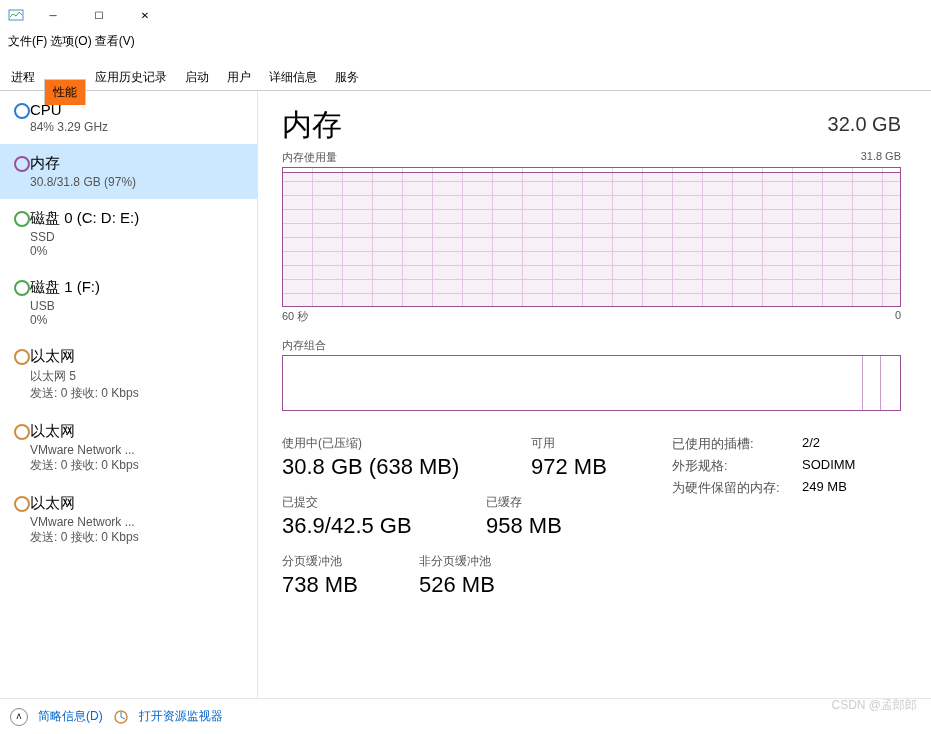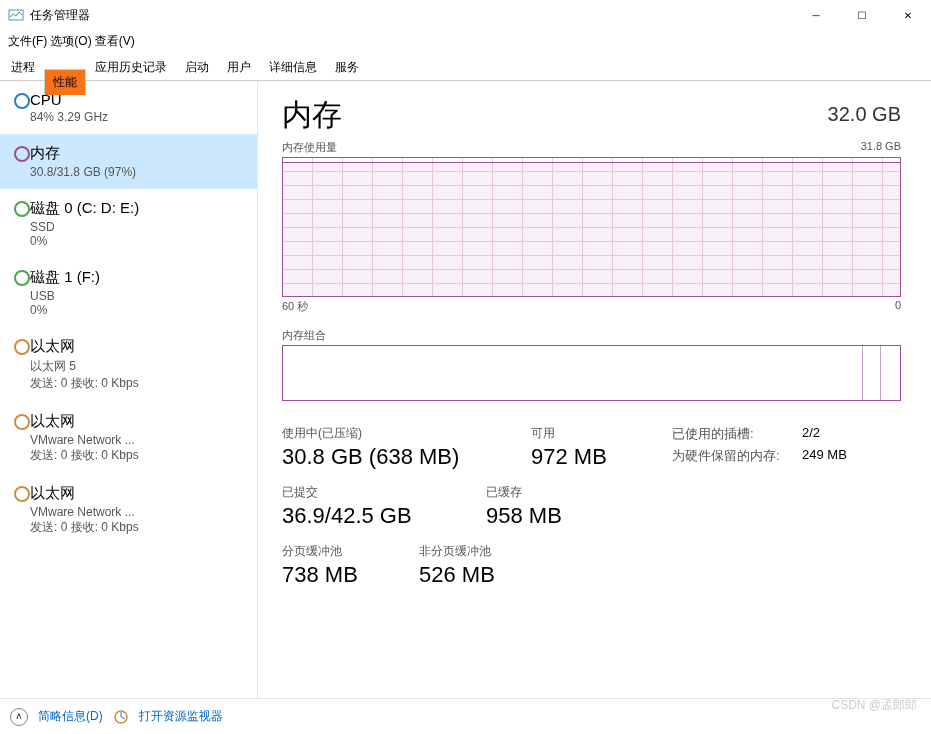--- a/index.html
+++ b/index.html
@@ -3,21 +3,21 @@
 <meta charset="utf-8">
 <style>
 * { box-sizing: border-box; margin: 0; padding: 0; font-family: "Microsoft YaHei", "Segoe UI", sans-serif; }
 body { background: #fff; width: 931px; height: 734px; overflow: hidden; font-size: 12px; color: #000; }
 .titlebar { height: 30px; display: flex; align-items: center; padding-left: 8px; }
 .titlebar .icon { width: 16px; height: 16px; margin-right: 6px; }
 .titlebar .title { font-size: 12px; flex: 1; }
 .titlebar .win-controls { display: flex; }
 .titlebar .win-btn { width: 46px; height: 30px; display: flex; align-items: center; justify-content: center; font-family: "Segoe MDL2 Assets", sans-serif; font-size: 10px; }
 .menubar { height: 22px; display: flex; align-items: center; padding-left: 8px; gap: 3px; font-size: 12px; }
-.tabbar { display: flex; border-bottom: 1px solid #ccc; padding-left: 2px; margin-top: 2px; text-align: center; }
+.tabbar { display: flex; border-bottom: 1px solid #ccc; padding-left: 2px; margin-top: 12px; text-align: center; }
 .tab { padding: 4px 8px; font-size: 12px; border: 1px solid transparent; border-bottom: none; cursor: default; }
 .tab.active { border-color: #ccc; background: #f97316; position: relative; top: 15px; }
 .content { display: flex; height: 620px; }
 .sidebar { width: 258px; border-right: 1px solid #e5e5e5; overflow-y: auto; position: relative; }
 .sidebar-scroll { overflow-y: scroll; height: 100%; }
 .sidebar-scroll::-webkit-scrollbar { width: 18px; }
 .sidebar-scroll::-webkit-scrollbar-track { background: #f0f0f0; }
 .sidebar-scroll::-webkit-scrollbar-thumb { background: #c0c0c0; }
 .sidebar-scroll::-webkit-scrollbar-button { background: #f0f0f0; height: 18px; }
 .side-item { display: flex; padding: 10px 8px 10px 14px; gap: 0; cursor: default; }
@@ -55,21 +55,20 @@
 .watermark { position: absolute; right: 14px; bottom: 20px; font-size: 12px; color: #ccc; }
 </style>
 </head>
 <body>
 
 <div class="titlebar">
   <svg class="icon" viewBox="0 0 16 16">
       <rect x="1" y="3" width="14" height="10" fill="none" stroke="#4a90d9" stroke-width="1"></rect>
       <polyline points="2,10 5,7 8,9 11,5 14,8" fill="none" stroke="#4ca64c" stroke-width="1"></polyline>
     </svg>
-  <span class="title">任务管理器</span>
   <div class="win-controls">
     <div class="win-btn">─</div>
     <div class="win-btn">☐</div>
     <div class="win-btn">✕</div>
   </div>
 </div>
 
 <div class="menubar">
   <span>文件(F)</span>
   <span>选项(O)</span>
@@ -197,20 +196,24 @@
           <div class="sl">非分页缓冲池</div>
           <div class="sv">526 MB</div>
         </div>
       </div>
       <div class="stats-right">
         <div class="row">
             <span class="rl">已使用的插槽:</span>
             <span class="rv">2/2</span>
           </div>
         <div class="row">
+            <span class="rl">外形规格:</span>
+            <span class="rv">SODIMM</span>
+          </div>
+        <div class="row">
             <span class="rl">为硬件保留的内存:</span>
             <span class="rv">249 MB</span>
           </div>
       </div>
     </div>
   </div>
 </div>
 
 <div class="footer">
   <span class="chev">˄</span>

